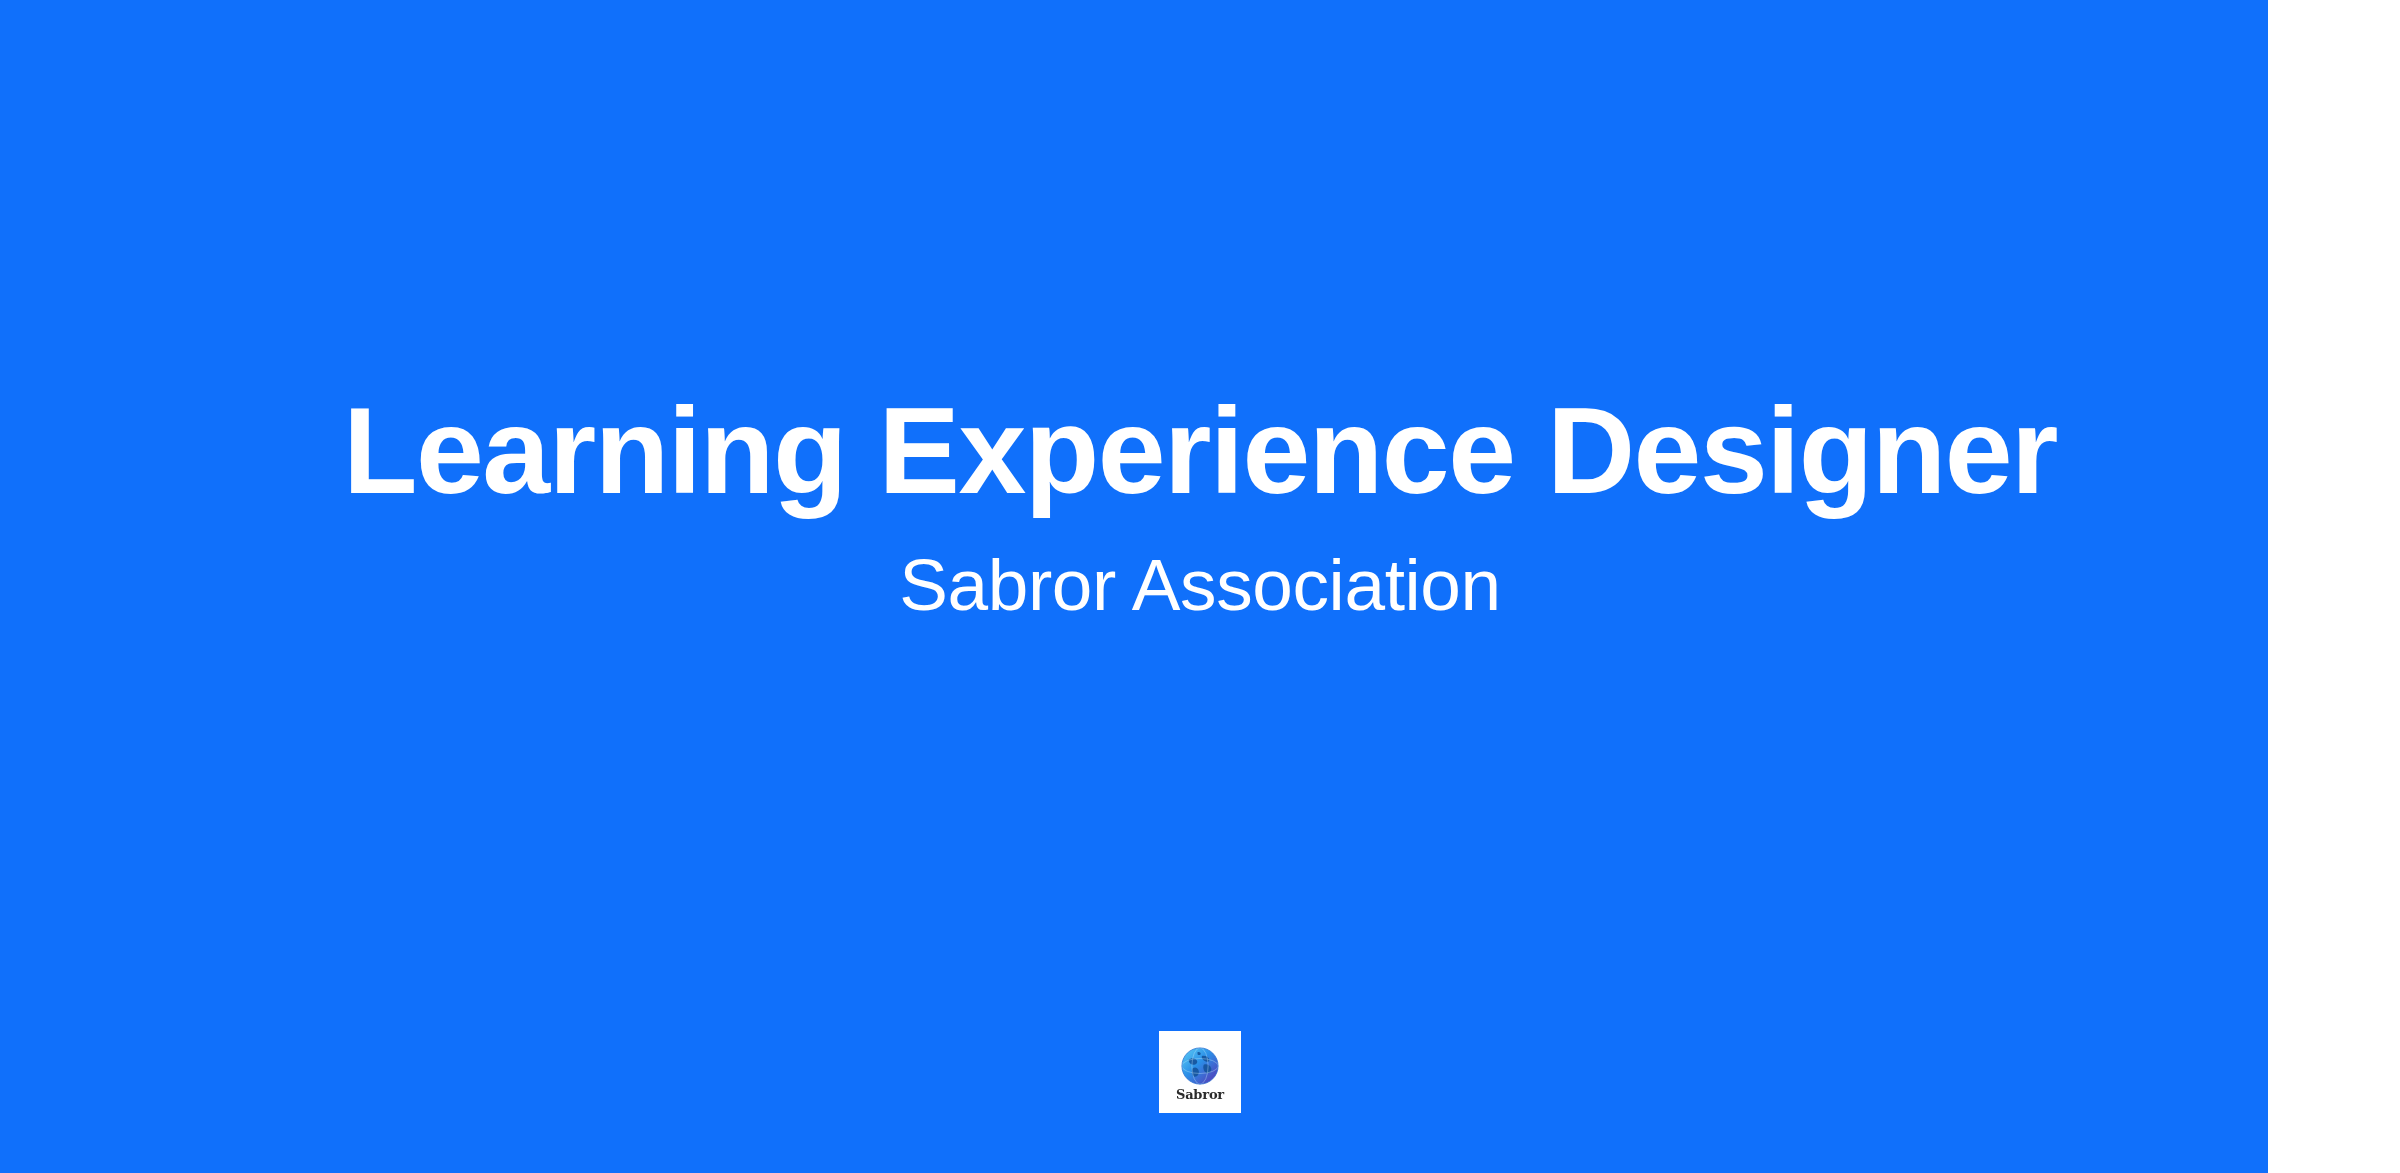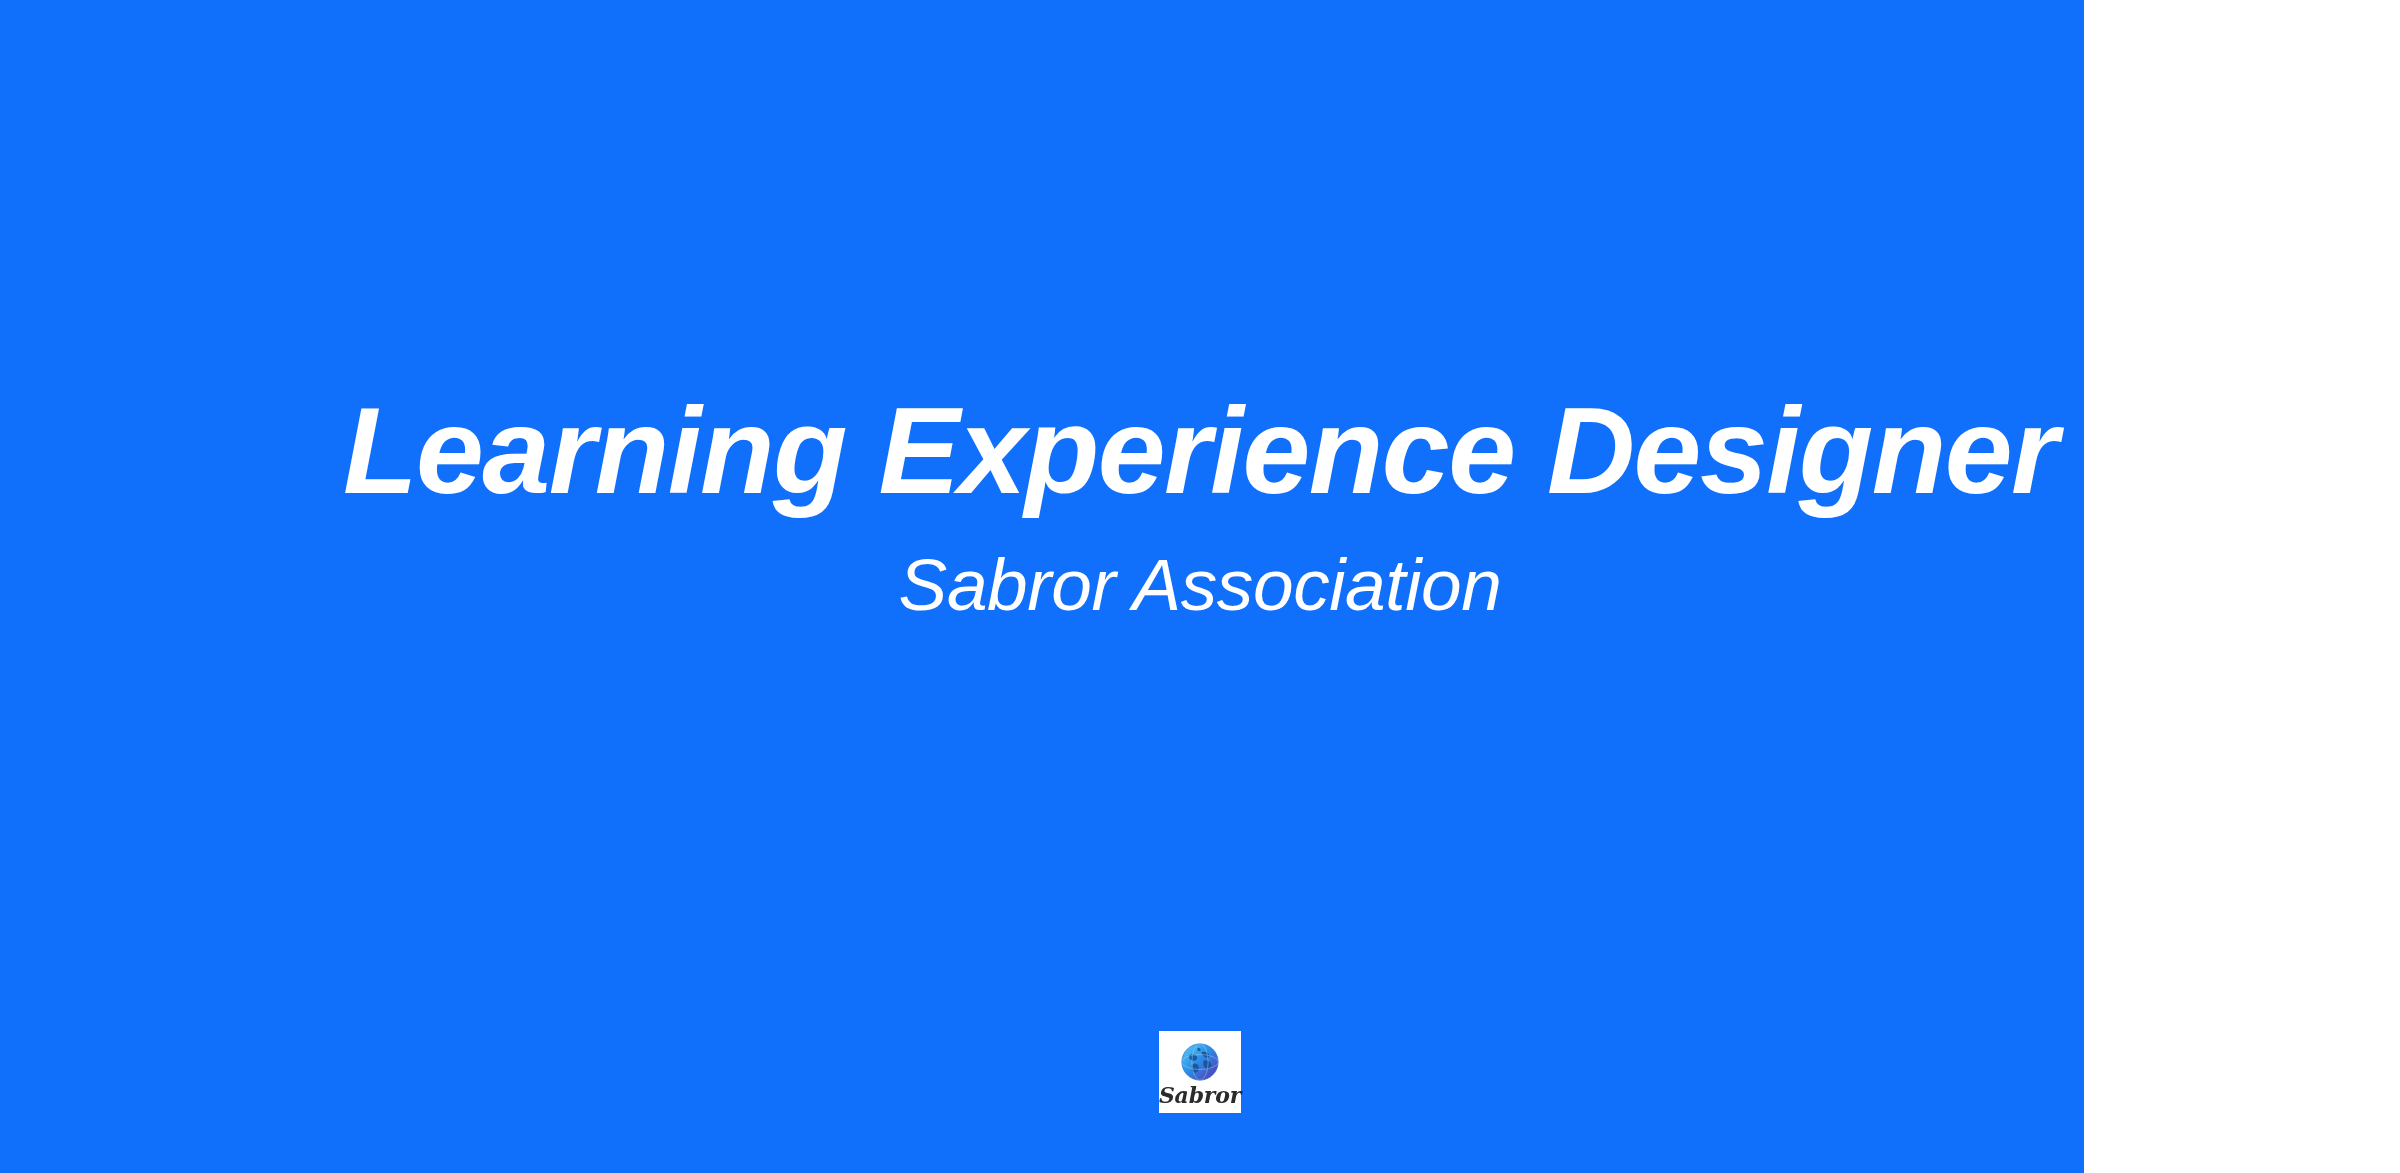--- a/index.html
+++ b/index.html
@@ -9,25 +9,24 @@
 
   body {
     width: 2400px;
     height: 1173px;
     overflow: hidden;
     font-family: "Liberation Sans", sans-serif;
   }
 
   #slide {
     position: relative;
-    width: 2084px;
+    width: 2268px;
     height: 1173px;
     background: #1070fb;
     overflow: hidden;
-    font-style: italic;
   }
 
   
   #hero {
     position: absolute;
     left: 0;
     top: 0;
     width: 2400px;
     height: 1173px;
     display: flex;
@@ -81,21 +80,21 @@
 
   #logo-globe {
     width: 40px;
     height: 40px;
     display: block;
   }
 
   #logo-wordmark {
     font-family: "DejaVu Serif", serif;
     font-weight: 700;
-    font-size: 22px;
+    font-size: 13px;
     line-height: 1;
     color: #2b2b2b;
     letter-spacing: -0.2px;
     margin-top: 2px;
     white-space: nowrap;
   }
 </style>
 </head>
 <body>
 

